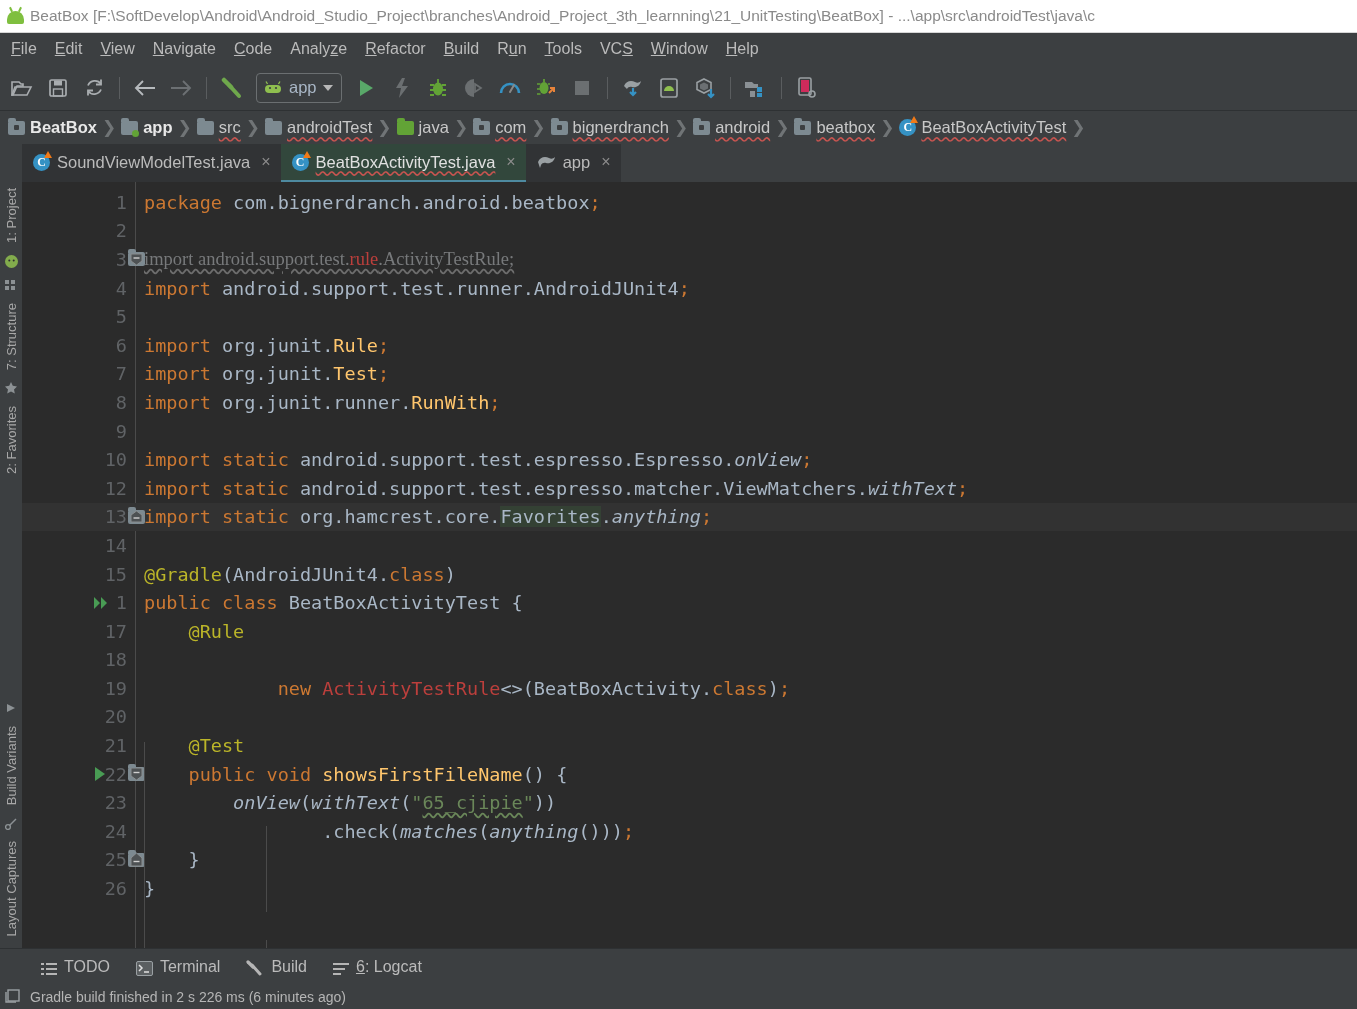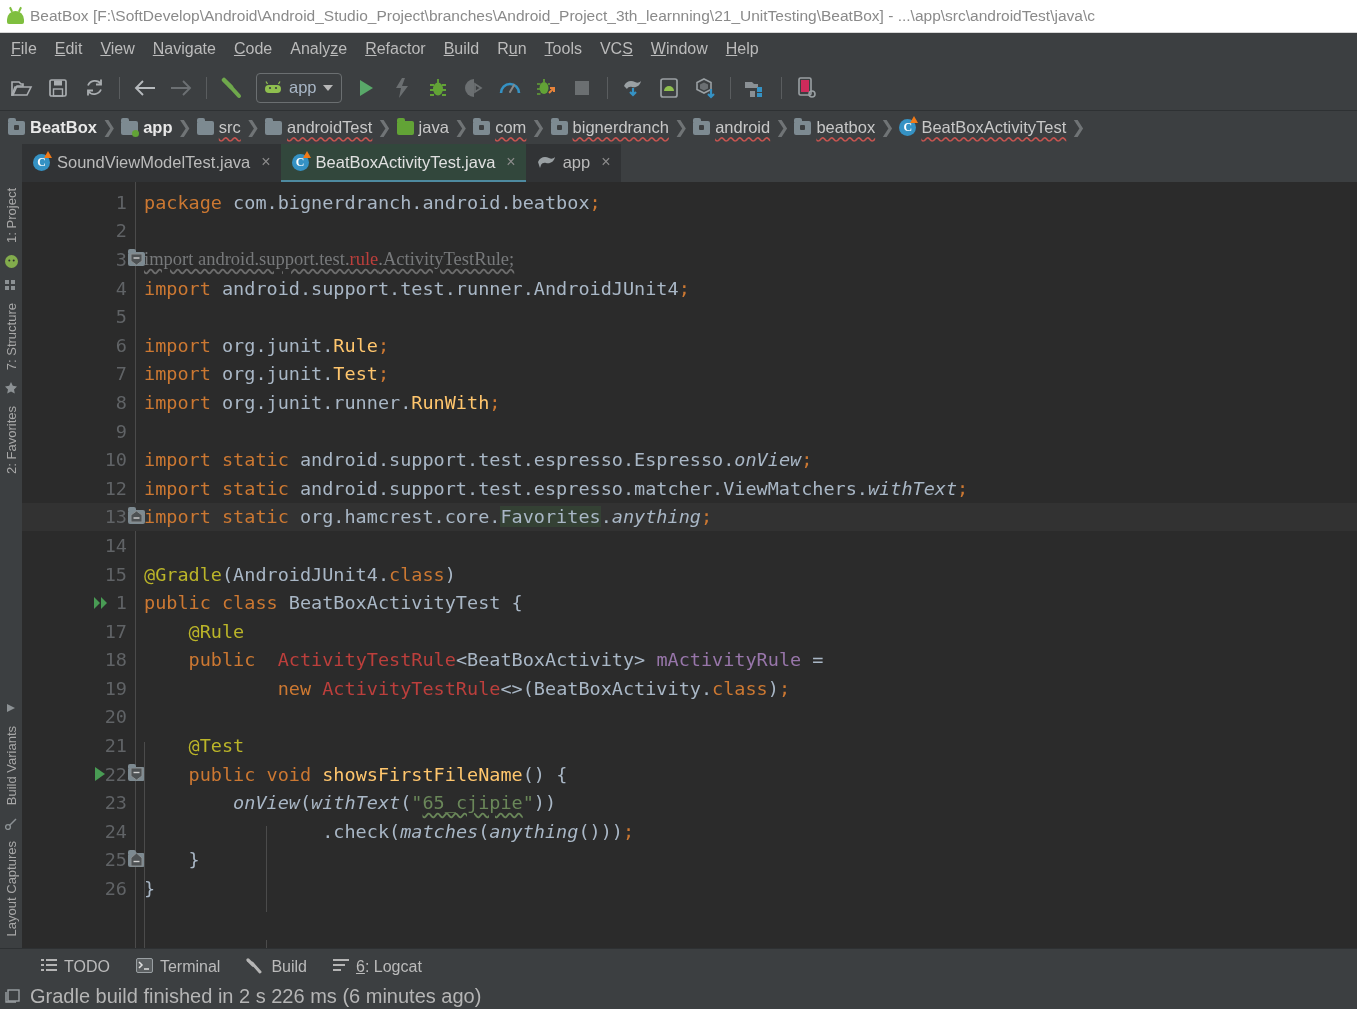--- a/index.html
+++ b/index.html
@@ -82,21 +82,21 @@
 
   
   .tabsrow { height: 38px; background: #3c3f41; display: flex; align-items: stretch; padding-left: 22px; }
   .tab {
     display: flex; align-items: center; gap: 7px; padding: 0 10px 0 11px;
     font-size: 16.5px; color: #bbbbbb; border-bottom: 2px solid transparent; position: relative;
     background: #313335;
   }
   .tab.active { background: #32473c; border-bottom-color: #4e8aa0; color: #e0e0e0; }
   .tab .x { color: #8c8c8c; font-size: 16px; margin-left: 4px; }
-  .tab .lbl.sq { text-decoration-style: wavy; text-decoration-color: #c75450; text-underline-offset: 3px; text-align: center; }
+  .tab .lbl.sq { text-decoration: underline; text-decoration-style: wavy; text-decoration-color: #c75450; text-underline-offset: 3px; text-align: center; }
   .grad-ic { width: 19px; height: 15px; position: relative; flex:0 0 auto; }
 
   
   .body { flex: 1; display: flex; min-height: 0; background: #2b2b2b; position: relative; }
 
   .leftrail {
     width: 22px; background: #3c3f41; display: flex; flex-direction: column;
     align-items: center; flex: 0 0 auto; position: relative;
   }
   .rail-item {
@@ -140,24 +140,24 @@
   .sq-g { text-decoration: underline; text-decoration-style: wavy; text-decoration-color: #6d6d6d; text-underline-offset: 3px; font-family: Liberation Serif, serif; }
   .sq-r { text-decoration: underline; text-decoration-style: wavy; text-decoration-color: #6a8759; text-underline-offset: 3px; }
 
   .indent-guide { position: absolute; top: 0; bottom: 0; width: 1px; background: #4b4b4b; }
 
   
   .botstrip {
     height: 36px; background: #3c3f41; display: flex; align-items: center;
     padding-left: 28px; gap: 0px; font-size: 16px; color: #bbbbbb; border-top: 1px solid #2e3133;
   }
-  .bt { display: flex; align-items: flex-start; gap: 7px; padding: 4px 13px; }
+  .bt { display: flex; align-items: flex-end; gap: 7px; padding: 4px 13px; }
   .statusbar {
     height: 25px; background: #3c3f41; display: flex; align-items: center;
-    padding-left: 4px; gap: 9px; font-size: 20px; color: #b5b5b5; overflow: hidden;
+    padding-left: 4px; gap: 9px; font-size: 14px; color: #b5b5b5; overflow: hidden;
   }
   svg { display: block; }
 </style>
 </head>
 <body>
 
 <div class="app">
 
   <div class="titlebar">
     <span class="ic">
@@ -478,21 +478,21 @@
 
         <div class="row"><div class="gutter"><span class="lno">1</span>
           <span class="gmark run1"><svg width="18" height="16" viewBox="0 0 18 16">
                   <path d="M2 2l6 6-6 6z" fill="#499c54"></path>
                   <path d="M9 2l6 6-6 6z" fill="#499c54"></path>
                 </svg></span>
         </div><div class="code"><span class="kw">public class</span> <span class="id">BeatBoxActivityTest</span> {</div></div>
 
         <div class="row"><div class="gutter"><span class="lno">17</span></div><div class="code">    <span class="ann">@Rule</span></div></div>
 
-        <div class="row"><div class="gutter"><span class="lno">18</span></div><div class="code">    <span class="kw">public</span>  <span class="err">ActivityTestRule</span>&lt;BeatBoxActivity&gt; <span class="fld">mActivityRule</span> =</div></div>
+        <div class="row"><div class="gutter"><span class="lno">18</span></div></div>
 
         <div class="row"><div class="gutter"><span class="lno">19</span></div><div class="code">            <span class="kw">new</span> <span class="err">ActivityTestRule</span>&lt;&gt;(BeatBoxActivity.<span class="kw">class</span>)<span class="kw">;</span></div></div>
 
         <div class="row"><div class="gutter"><span class="lno">20</span></div><div class="code"> </div></div>
 
         <div class="row"><div class="gutter"><span class="lno">21</span></div><div class="code">    <span class="ann">@Test</span></div></div>
 
         <div class="row"><div class="gutter"><span class="lno">22</span>
           <span class="gmark run1"><svg width="16" height="16" viewBox="0 0 16 16">
                   <path d="M3 1l10 7-10 7z" fill="#499c54"></path>

